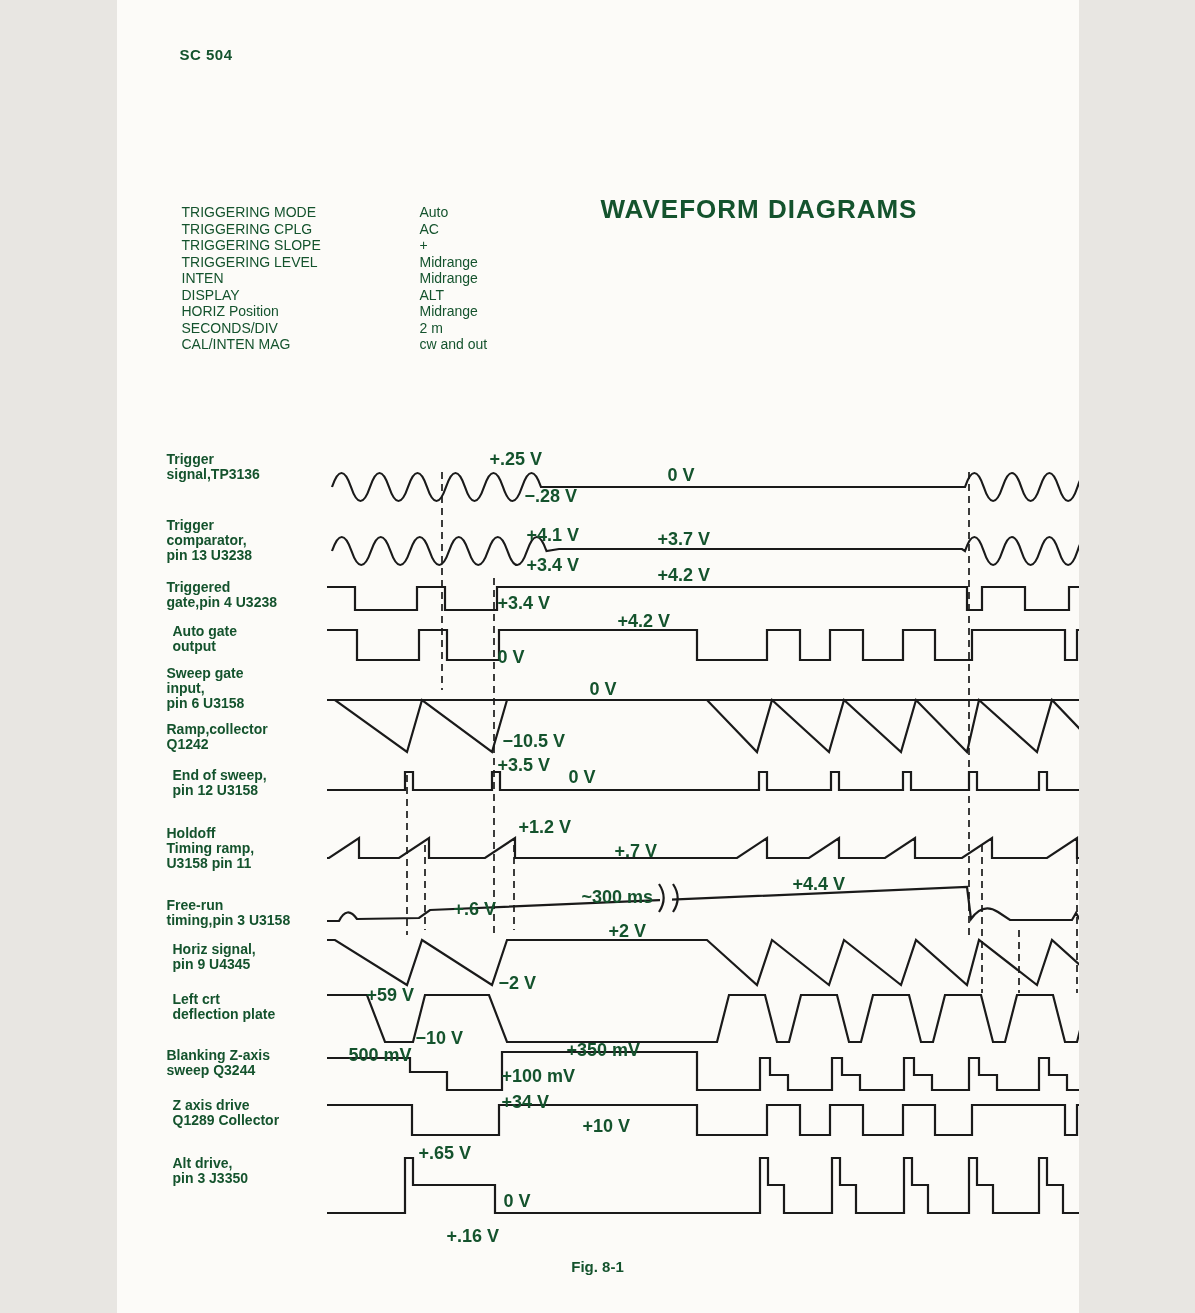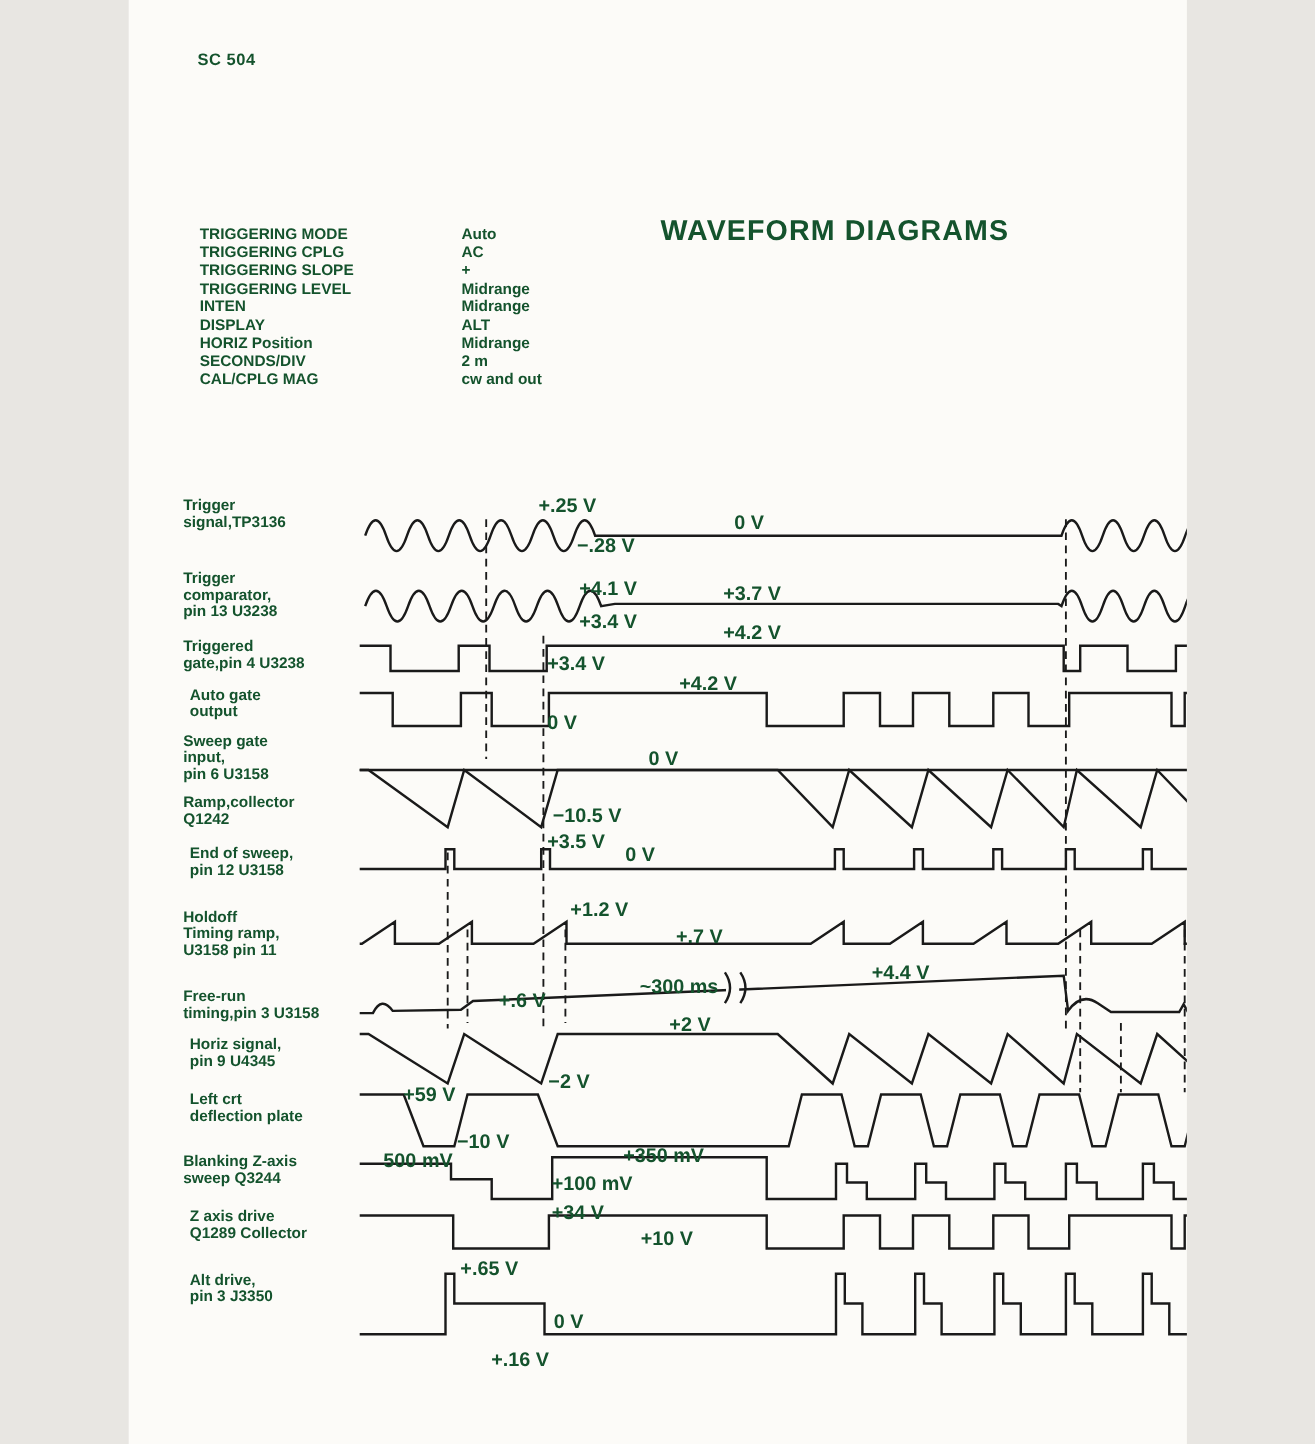--- a/index.html
+++ b/index.html
@@ -8,21 +8,21 @@
     width:962px;height:1313px;
     background:#fcfbf8;
     font-family:"Liberation Sans",sans-serif;
     color:#14532d;
     overflow:hidden;
     margin:0 auto;
   }
   .doc-id{position:absolute;left:63px;top:46px;font-size:15px;font-weight:bold;letter-spacing:.5px;}
   .title{position:absolute;left:484px;top:194px;font-size:26px;font-weight:bold;letter-spacing:1px;}
   .settings{position:absolute;left:65px;top:204px;}
-  .set-row{display:flex;font-size:14px;font-weight:bold;line-height:16.5px;}
+  .set-row{display:flex;font-size:14px;font-weight:normal;line-height:16.5px;}
   .set-label{width:238px;}
   .set-value{white-space:pre;}
   .wave-label{position:absolute;font-size:14px;font-weight:bold;line-height:15px;white-space:pre-line;}
   .ann{position:absolute;font-size:18px;font-weight:bold;line-height:15px;white-space:pre-line;}
   .ann.center{text-align:center;}
   .fig-caption{position:absolute;left:0;top:1258px;width:100%;text-align:center;font-size:15px;font-weight:bold;}
   .doc-number{position:absolute;left:1088px;top:1234px;font-size:13px;}
   svg{position:absolute;left:0;top:0;}
   .wf{fill:none;stroke:#1a1a1a;stroke-width:2.2;stroke-linejoin:miter;}
   .dash{fill:none;stroke:#1a1a1a;stroke-width:1.7;stroke-dasharray:7 5;}
@@ -62,21 +62,21 @@
       </div>
     <div class="set-row">
         <span class="set-label">HORIZ Position</span>
         <span class="set-value">Midrange</span>
       </div>
     <div class="set-row">
         <span class="set-label">SECONDS/DIV</span>
         <span class="set-value">2 m</span>
       </div>
     <div class="set-row">
-        <span class="set-label">CAL/CPLG MAG</span>
+        <span class="set-label">CAL/INTEN MAG</span>
         <span class="set-value">cw and out</span>
       </div>
   </div>
 
   <svg width="1195" height="1313" viewBox="0 0 1195 1313">
 
     <path class="dash" d="M325,472 V690"></path>
     <path class="dash" d="M852,472 V938"></path>
     <path class="dash" d="M290,775 V935"></path>
     <path class="dash" d="M377,578 V935"></path>
@@ -190,15 +190,16 @@
   <span class="ann" style="left:450px;top:1043px">+350 mV</span>
   <span class="ann" style="left:385px;top:1069px">+100 mV</span>
 
   <span class="ann" style="left:385px;top:1095px">+34 V</span>
   <span class="ann" style="left:466px;top:1119px">+10 V</span>
 
   <span class="ann" style="left:302px;top:1146px">+.65 V</span>
   <span class="ann" style="left:330px;top:1229px">+.16 V</span>
   <span class="ann" style="left:387px;top:1194px">0 V</span>
 
+  <div class="fig-caption">Fig. 8-1</div>
   <div class="doc-number">2296-13</div>
 
 </div>
 
 </body></html>

